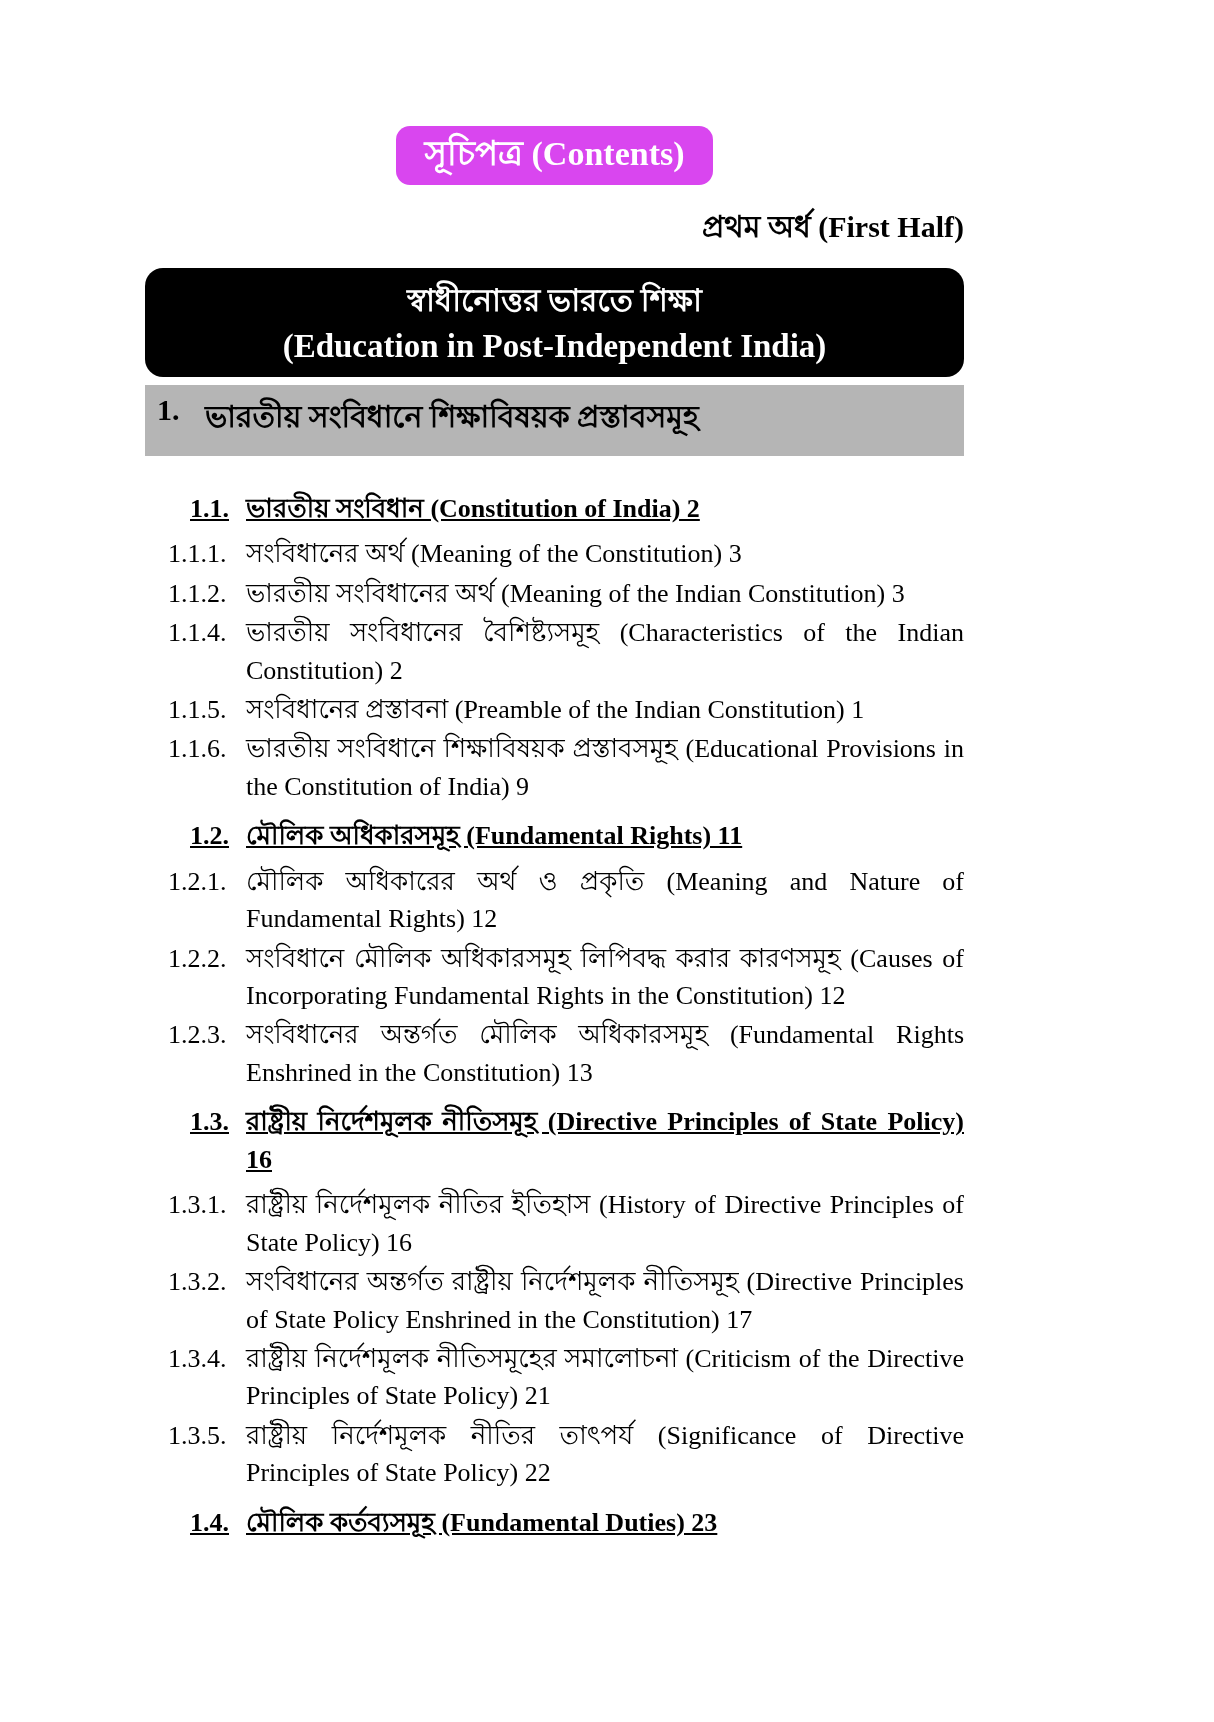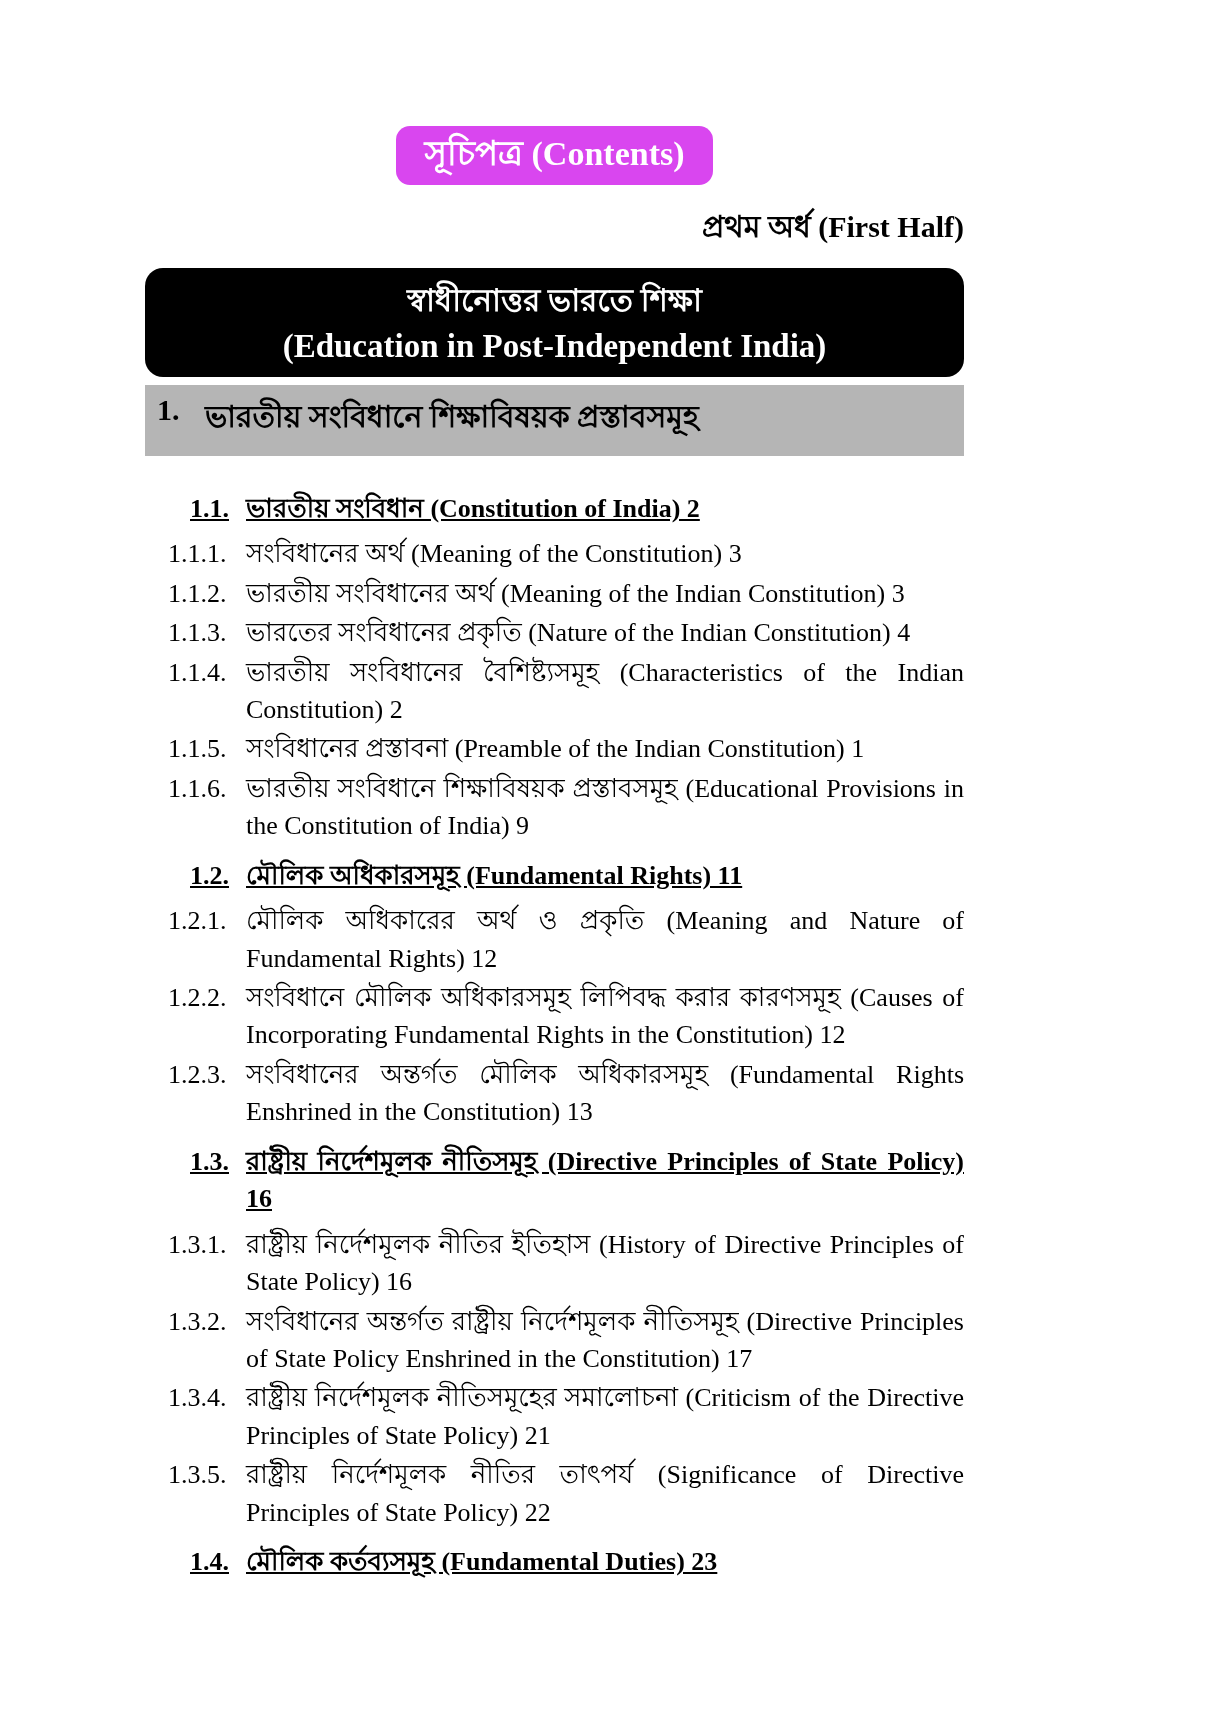--- a/index.html
+++ b/index.html
@@ -98,24 +98,20 @@
       </div>
       <div class="toc-entry">
         <span class="toc-num">1.1.1.</span>
         <span class="toc-text">সংবিধানের অর্থ (Meaning of the Constitution) 3</span>
       </div>
       <div class="toc-entry">
         <span class="toc-num">1.1.2.</span>
         <span class="toc-text">ভারতীয় সংবিধানের অর্থ (Meaning of the Indian Constitution) 3</span>
       </div>
       <div class="toc-entry">
-        <span class="toc-num">1.1.3.</span>
-        <span class="toc-text">ভারতের সংবিধানের প্রকৃতি (Nature of the Indian Constitution) 4</span>
-      </div>
-      <div class="toc-entry">
         <span class="toc-num">1.1.4.</span>
         <span class="toc-text">ভারতীয় সংবিধানের বৈশিষ্ট্যসমূহ (Characteristics of the Indian Constitution) 2</span>
       </div>
       <div class="toc-entry">
         <span class="toc-num">1.1.5.</span>
         <span class="toc-text">সংবিধানের প্রস্তাবনা (Preamble of the Indian Constitution) 1</span>
       </div>
       <div class="toc-entry">
         <span class="toc-num">1.1.6.</span>
         <span class="toc-text">ভারতীয় সংবিধানে শিক্ষাবিষয়ক প্রস্তাবসমূহ (Educational Provisions in the Constitution of India) 9</span>

